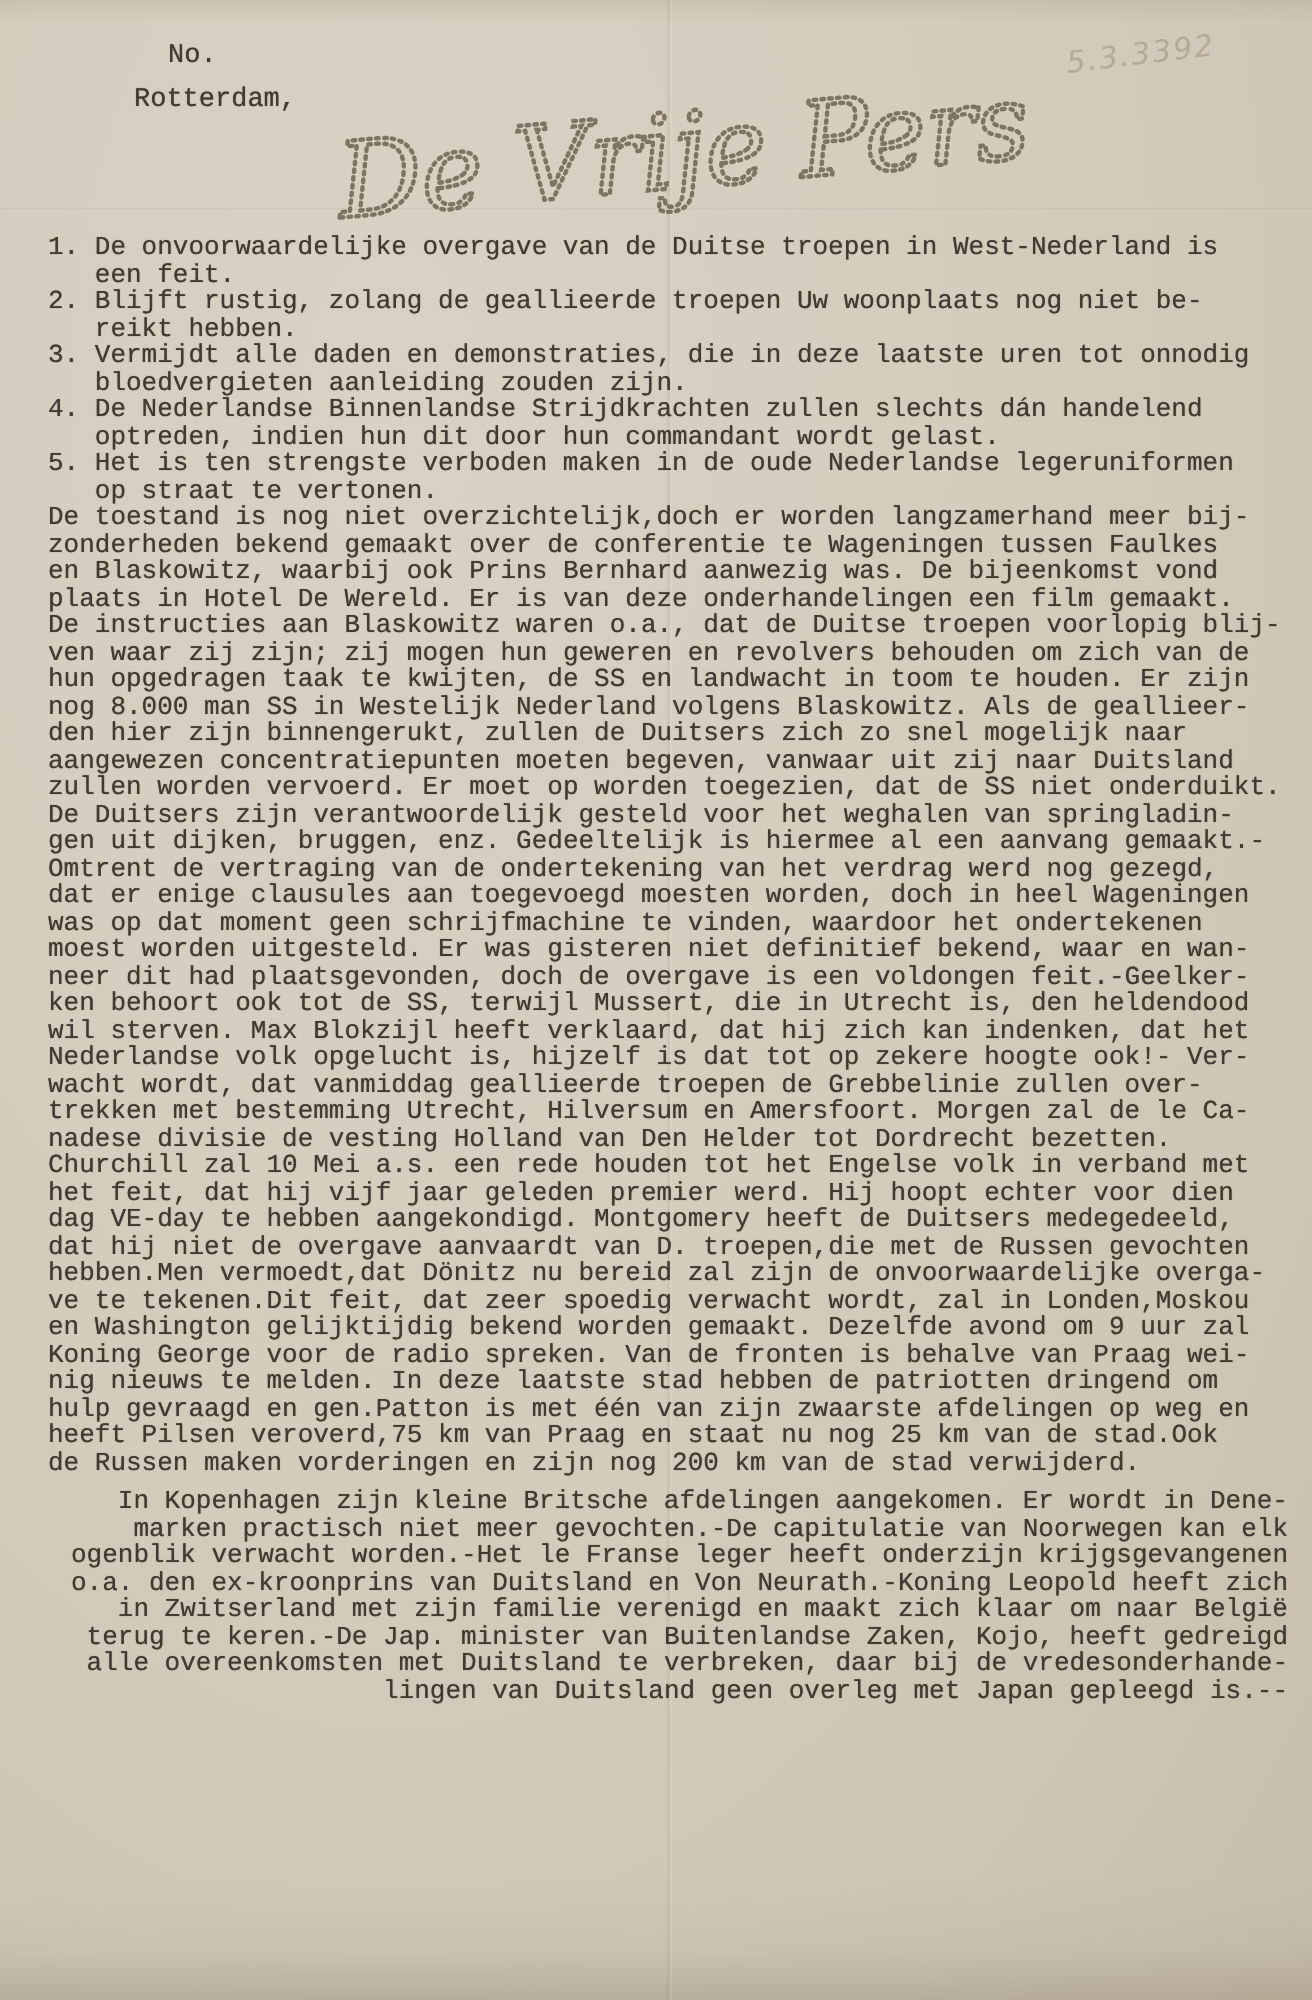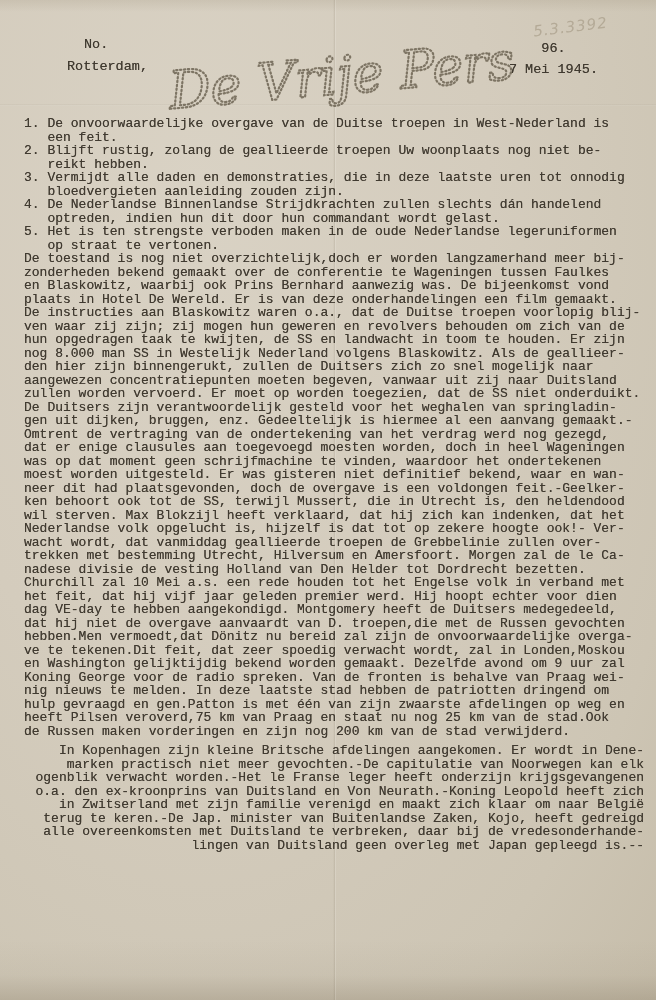--- a/index.html
+++ b/index.html
@@ -19,21 +19,21 @@
     position:absolute;left:333px;top:0;width:3px;height:1000px;
     background:linear-gradient(90deg, rgba(120,108,88,0) 0%, rgba(120,108,88,.14) 50%, rgba(255,255,250,.18) 80%, rgba(120,108,88,0) 100%);
     pointer-events:none;
   }
   .crease-h{
     position:absolute;left:0;top:104px;width:656px;height:2px;
     background:linear-gradient(180deg, rgba(120,108,88,.10), rgba(255,255,250,.12));
     pointer-events:none;
   }
   .txt{ text-shadow:0 0 .5px rgba(64,58,48,.75); }
-  .hdr-left{position:absolute;left:84px;top:34px;font-size:13.5px;line-height:22px;}
+  .hdr-left{position:absolute;left:84px;top:18px;font-size:13.5px;line-height:22px;}
   .hdr-left .city{margin-left:-17px;}
   .hdr-right{position:absolute;right:58px;top:38px;font-size:13.5px;line-height:21px;text-align:center;}
   .pencil{
     position:absolute;left:533px;top:18px;
     font-family:"DejaVu Sans",sans-serif;font-style:italic;
     font-size:15px;color:#b4aa97;transform:rotate(-7deg);
     text-shadow:none;letter-spacing:1px;
   }
   .stamp{position:absolute;left:158px;top:22px;width:360px;height:100px;transform:rotate(-3deg);opacity:.85;}
   .body-text{position:absolute;left:24px;top:117px;width:620px;font-size:13px;line-height:13.5px;}
@@ -53,24 +53,20 @@
   <div class="crease-v"></div>
   <div class="crease-h"></div>
 
   <div class="hdr-left txt">
     <div>No.</div>
     <div class="city">Rotterdam,</div>
   </div>
 
   <div class="pencil">5.3.3392</div>
 
-  <div class="hdr-right txt">
-    <div>96.</div>
-    <div>7 Mei 1945.</div>
-  </div>
 
   <svg class="stamp" viewBox="0 0 360 100" xmlns="http://www.w3.org/2000/svg">
     <g transform="rotate(-2 180 50)">
       <text x="10" y="72" font-family="DejaVu Serif, serif" font-style="italic" font-size="52" fill="none" stroke="#6e6554" stroke-width="2.2" stroke-dasharray="1.3 2.6" stroke-linecap="round">De Vrije Pers</text>
     </g>
   </svg>
 
   <div class="body-text txt">
 
 

